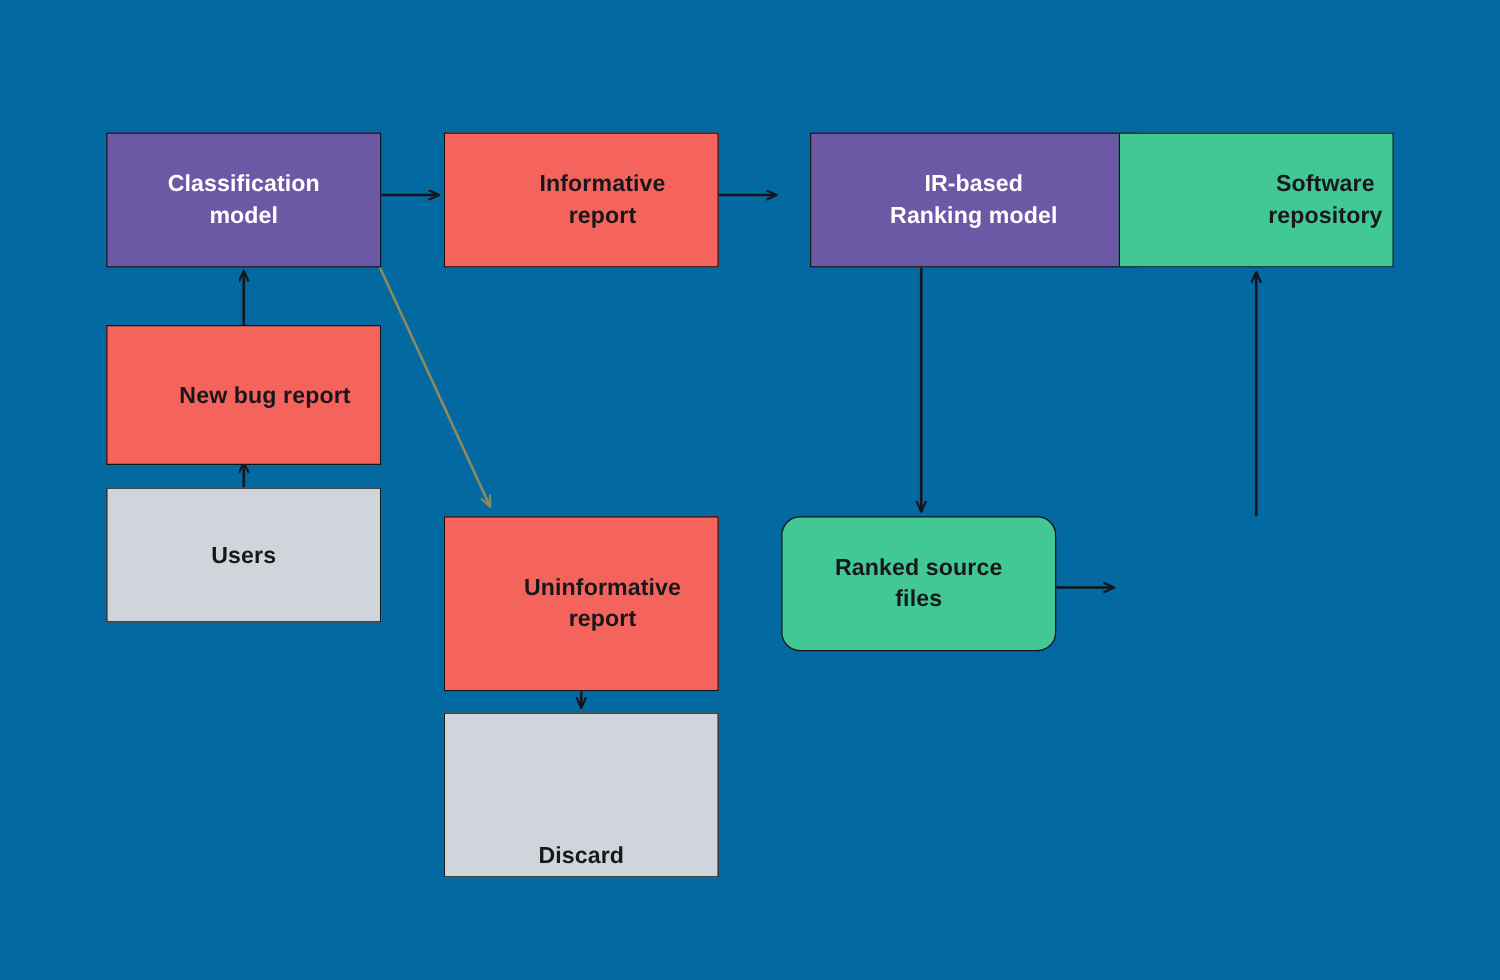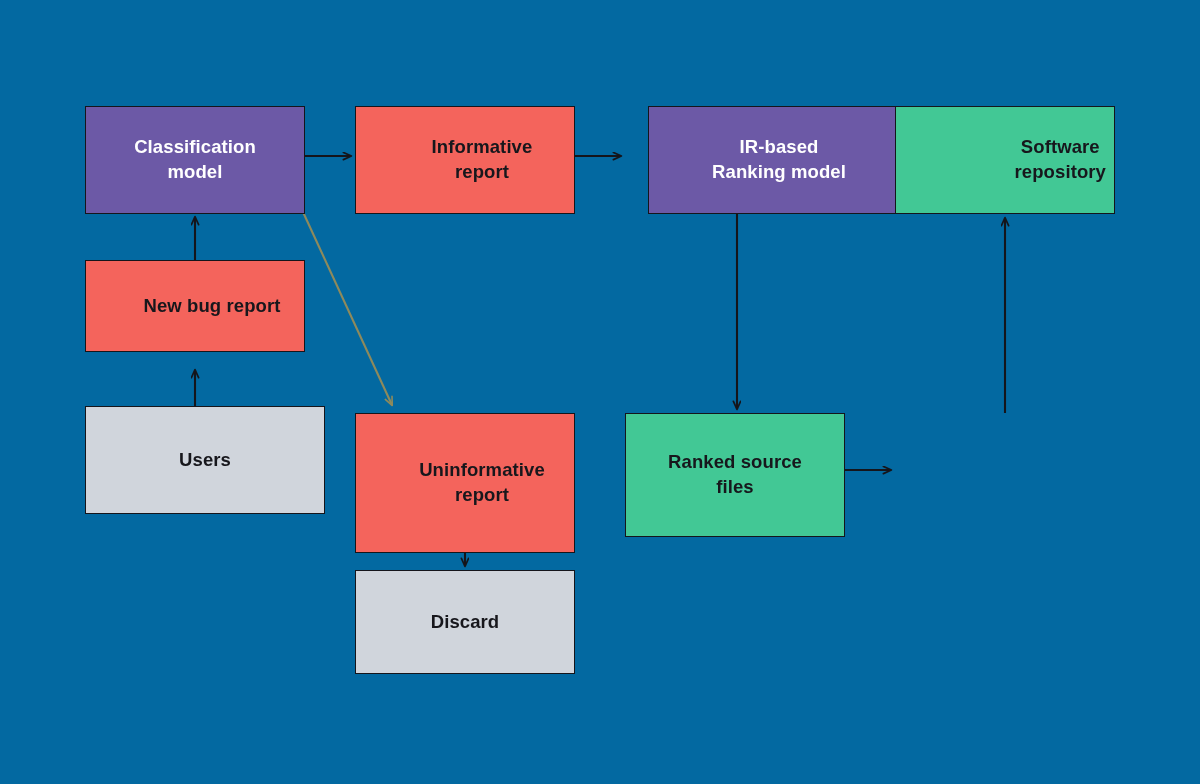--- a/index.html
+++ b/index.html
@@ -98,36 +98,36 @@
   <div class="node purple" style="left:625px; top:106px; width:262px; height:108px;margin-left:23px;">
     <span>IR-based
 Ranking model</span>
   </div>
 
   <div class="node green" style="left:895px; top:106px; width:220px; height:108px;justify-content:flex-end;">
     <span>Software
 repository</span>
   </div>
 
-  <div class="node red" style="left:85px; top:260px; width:220px; height:92px;">
+  <div class="node red" style="left:85px; top:260px; width:220px; height:112px;">
     <span>New bug report</span>
   </div>
 
-  <div class="node grey" style="left:85px; top:406px; width:240px; height:108px;">
+  <div class="node grey" style="left:85px; top:390px; width:220px; height:108px;">
     <span>Users</span>
   </div>
 
   <div class="node red" style="left:355px; top:413px; width:220px; height:140px;">
     <span>Uninformative
 report</span>
   </div>
 
-  <div class="node green" style="left:625px; top:413px; width:220px; height:124px;">
+  <div class="node green" style="left:625px; top:413px; width:220px; height:108px;border-radius:15px;">
     <span>Ranked source
 files</span>
   </div>
 
 
-  <div class="node grey" style="left:355px; top:570px; width:220px; height:104px;">
+  <div class="node grey" style="left:355px; top:570px; width:220px; height:132px;align-items:flex-end;">
     <span>Discard</span>
   </div>
 
 </div>
 
 </body></html>

